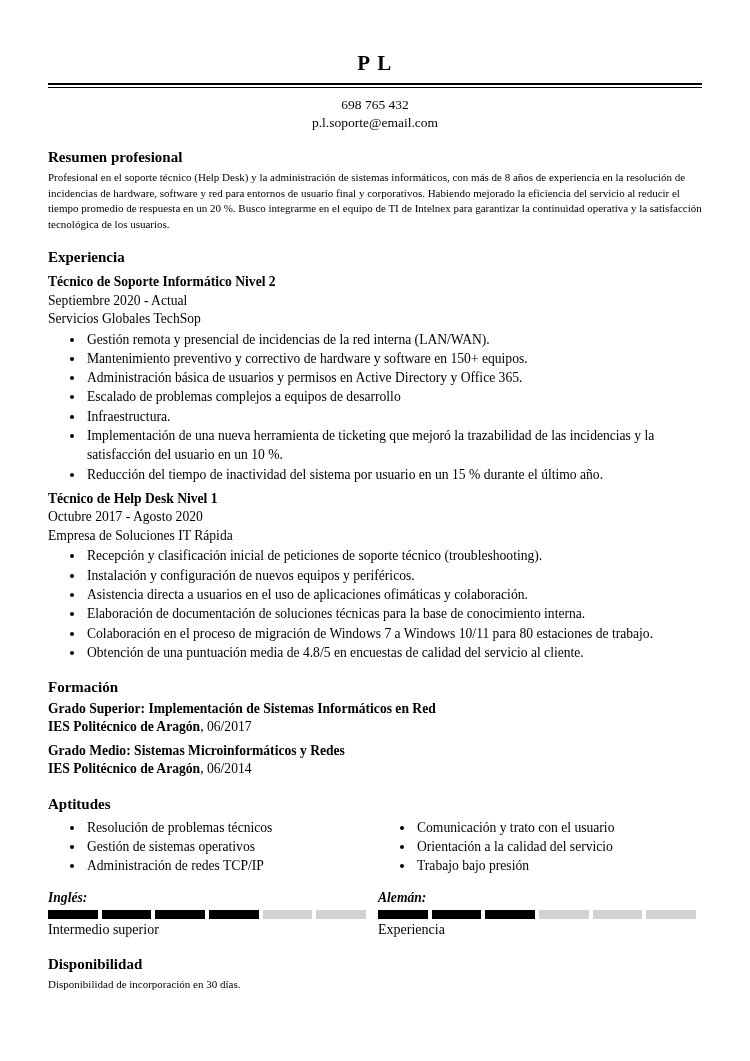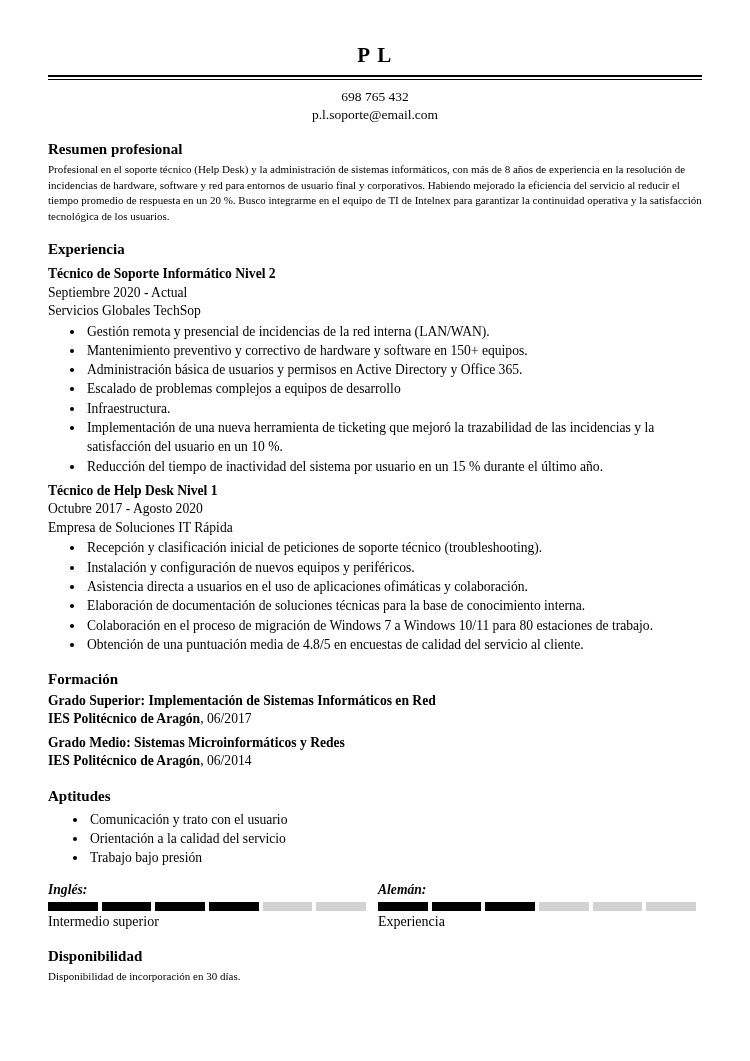--- a/index.html
+++ b/index.html
@@ -10,21 +10,21 @@
   body {
     width: 750px;
     height: 1061px;
     font-family: "Liberation Serif", "DejaVu Serif", serif;
     color: #000000;
     position: relative;
     overflow: hidden;
   }
   .page {
     position: absolute;
-    left: 0; top: 0;
+    left: 0; top: 8px;
     width: 750px;
     height: 782px;
     padding: 12px;
     box-sizing: border-box;
   }
   .content {
     position: absolute;
     left: 48px;
     top: 42px;
     width: 654px;
@@ -238,20 +238,27 @@
         </div>
         <div class="edu-line">
           <b>IES Politécnico de Aragón</b><span>, 06/2014</span>
         </div>
       </div>
     </div>
 
     <div class="section">
       <div class="section-title">Aptitudes</div>
       <div class="two-col">
+        <div class="col">
+          <ul class="bullets">
+            <li>Resolución de problemas técnicos</li>
+            <li>Gestión de sistemas operativos</li>
+            <li>Administración de redes TCP/IP</li>
+          </ul>
+        </div>
         <div class="col col-right">
           <ul class="bullets">
             <li>Comunicación y trato con el usuario</li>
             <li>Orientación a la calidad del servicio</li>
             <li>Trabajo bajo presión</li>
           </ul>
         </div>
       </div>
     </div>
 

